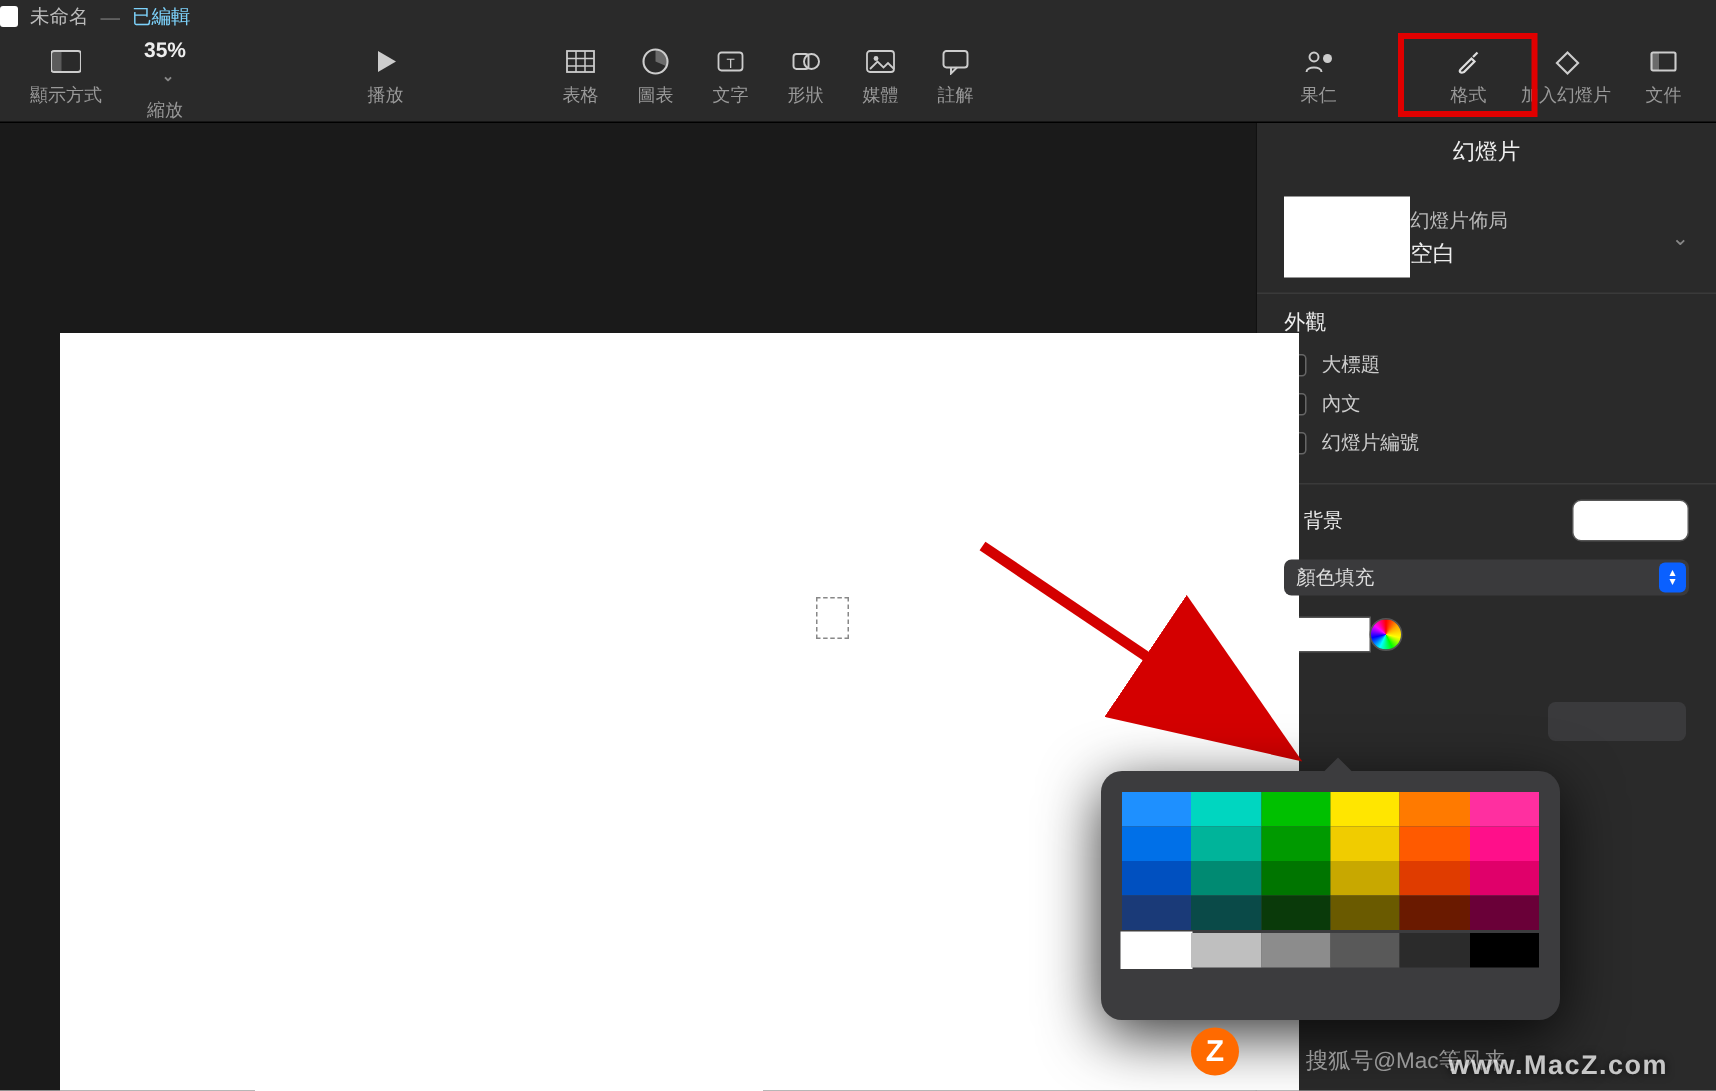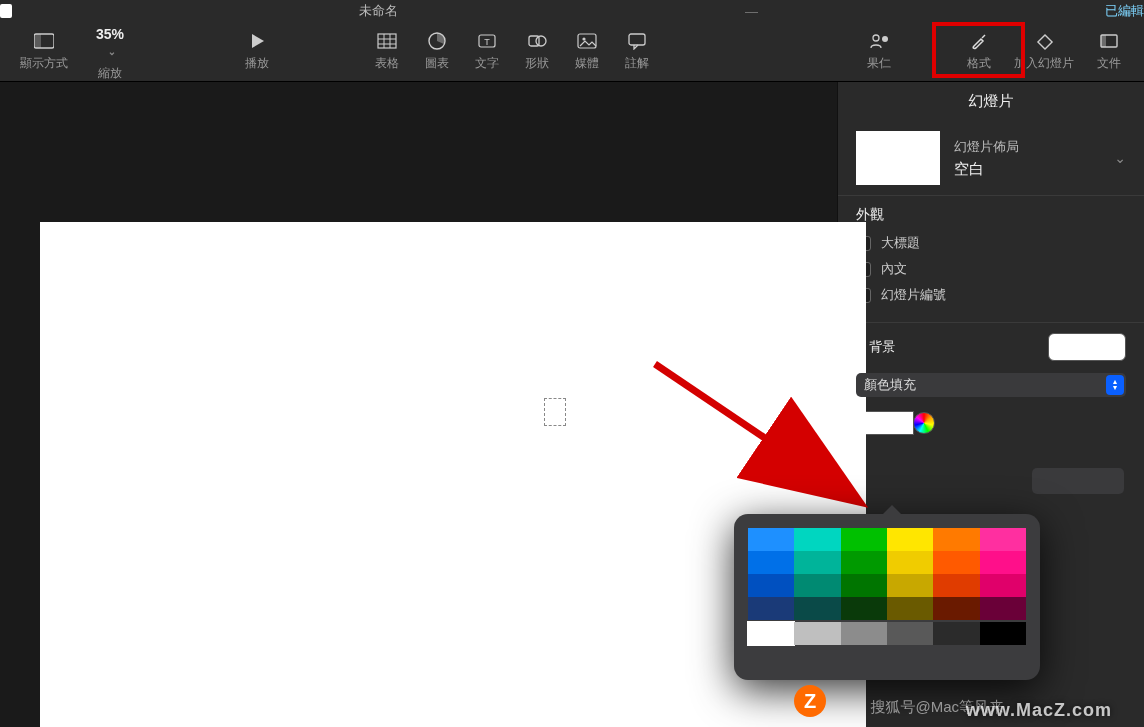--- a/index.html
+++ b/index.html
@@ -6,21 +6,21 @@
   body {
     width: 1144px; height: 727px;
     background: #1a1a1a;
     font-family: -apple-system, "Helvetica Neue", Arial, sans-serif;
     color: #ccc; overflow: hidden; position: relative;
     font-size: 13px;
   }
 
   
   .titlebar {
-    height: 22px; display: flex; align-items: center; justify-content: space-between;
+    height: 22px; display: flex; align-items: center; justify-content: flex-start;
     background: #2a2a2a; color: #bbb; font-size: 13px; gap: 8px;
   }
   .titlebar .doc-icon { width: 12px; height: 14px; background:#fff; border-radius:2px; display:inline-block; }
 
   
   .toolbar {
     height: 60px; background:#2a2a2a; display:flex; align-items:center;
     padding: 0 10px; border-bottom:1px solid #000;
   }
   .tool-btn {
@@ -55,21 +55,21 @@
 
   
   .inspector {
     width: 318px; background:#2a2a2a; border-left:1px solid #111;
     display:flex; flex-direction:column; color:#ccc;
   }
   .ins-tab-title {
     text-align:center; padding:10px 0; color:#eee; font-size:15px;
   }
   .ins-section { padding:10px 18px; border-bottom:1px solid #3a3a3a; }
-  .layout-row { display:flex; align-items:center; gap:14px; }
+  .layout-row { display:flex; align-items:center; }
   .layout-thumb { width:84px; height:54px; background:#fff; }
   .layout-txt { display:flex; flex-direction:column; gap:4px; color:#bbb; }
   .layout-txt .small { font-size:13px; }
   .layout-chev { margin-left:auto; color:#888; font-size:14px; }
   .sec-title { color:#eee; font-size:14px; margin-bottom:10px; }
   .chk-row { display:flex; align-items:center; gap:10px; margin:8px 0; color:#ccc;font-family:Liberation Mono, monospace; }
   .chk { width:15px; height:15px; border:1px solid #666; border-radius:3px; background:#1f1f1f;}
   .disclosure-row { display:flex; align-items:center; gap:8px; color:#eee; }
   .disclosure-row .tri { font-size:10px; color:#888;}
   .bg-swatch {

